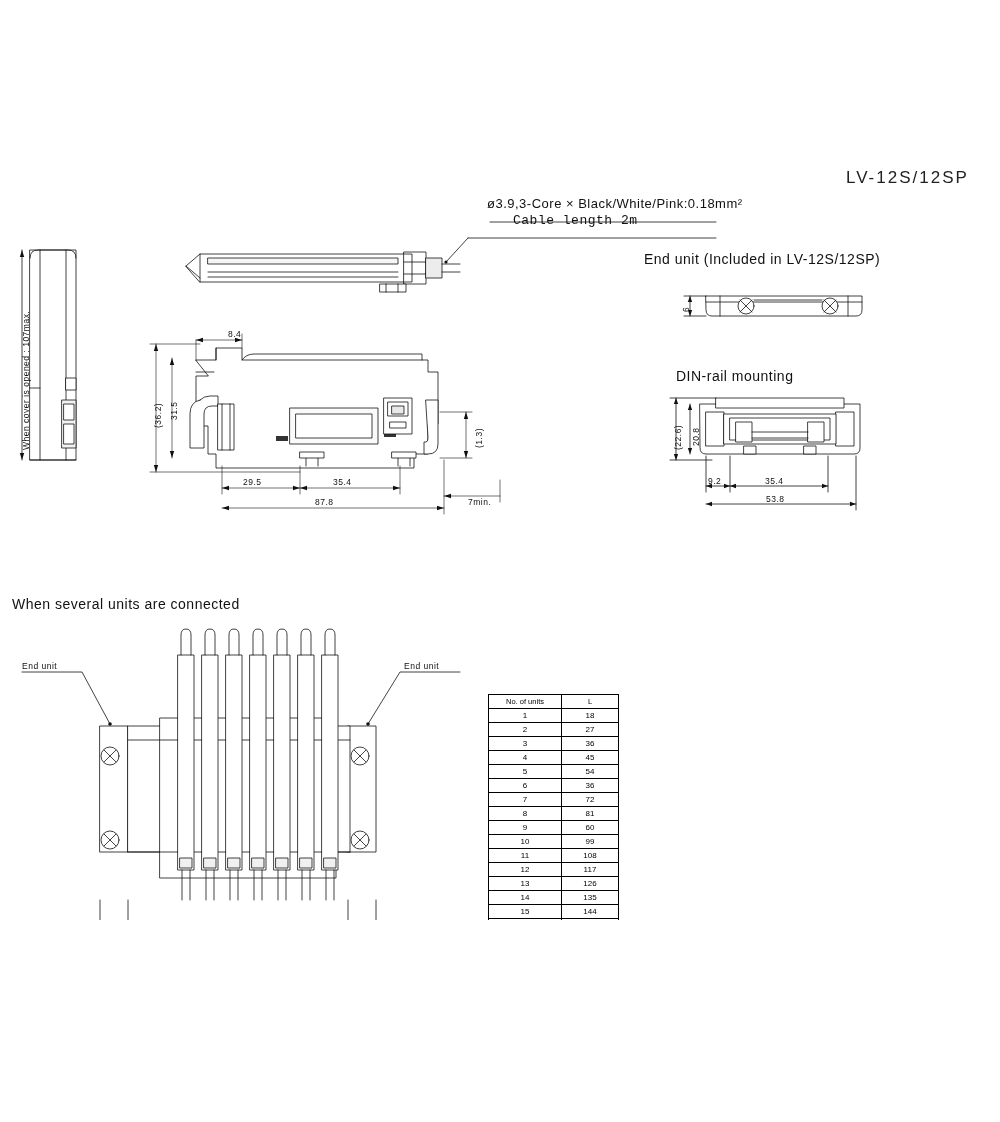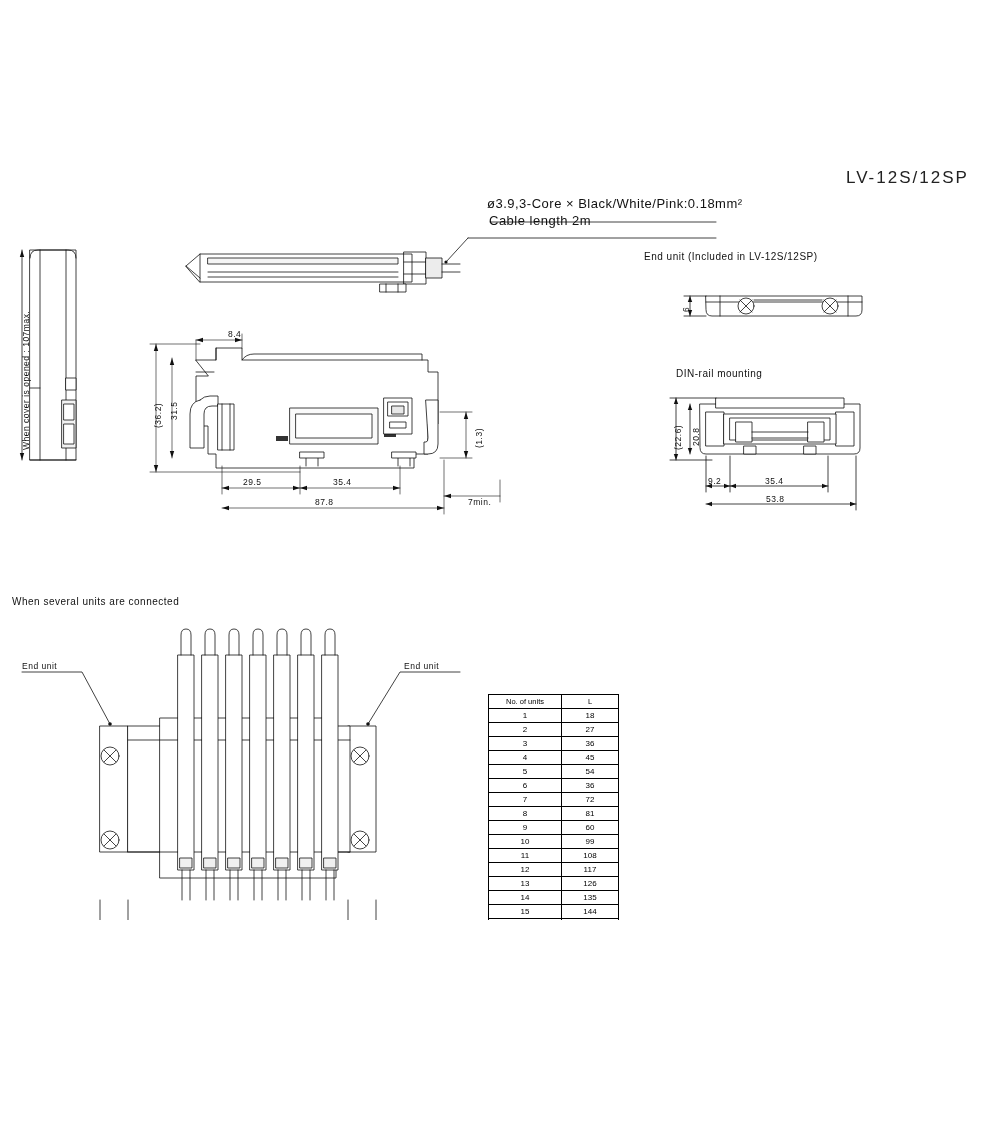--- a/index.html
+++ b/index.html
@@ -1,18 +1,18 @@
 <!DOCTYPE html>
 <html><head>
 <meta charset="utf-8">
 <style>
   html,body{margin:0;padding:0;background:#fff;}
   body{width:1000px;height:1122px;position:relative;font-family:"Liberation Sans",sans-serif;color:#000;}
   .page{position:absolute;left:0;top:0;width:1000px;height:920px;overflow:hidden;}
-  .lbl{position:absolute;font-size:10px;line-height:1.15;white-space:nowrap;color:#111;letter-spacing:.5px;}
+  .lbl{position:absolute;font-size:14px;line-height:1.15;white-space:nowrap;color:#111;letter-spacing:.5px;}
   .lbl.sm{font-size:8.5px;}
   .lbl.tiny{font-size:13px;}
   .title{position:absolute;font-size:17px;letter-spacing:2px;color:#222;white-space:nowrap;}
   .vert{transform-origin:0 0;transform:rotate(-90deg);}
   svg{position:absolute;left:0;top:0;}
   table.units{position:absolute;border-collapse:collapse;font-size:8px;}
   table.units th,table.units td{border:1px solid #000;text-align:center;padding:0 2px;height:13px;line-height:13px;font-weight:normal;}
   table.units th{font-size:7.5px;}
   table.units td.col-n{width:68px;}
   table.units td.col-l{width:52px;}
@@ -282,21 +282,21 @@
         <path d="M376 938 l-6 -2.2 v4.4 z" fill="#111" stroke="none"></path>
         <line x1="376" y1="900" x2="376" y2="944"></line>
       </g>
 
     </g>
   </svg>
 
   <div class="title" style="left:846px;top:168px;">LV-12S/12SP</div>
 
   <div class="lbl tiny" style="left:487px;top:197px;">ø3.9,3-Core × Black/White/Pink:0.18mm²</div>
-  <div class="lbl tiny" style="left:489px;top:214px;">Cable length 2m</div>
+  <div class="lbl tiny" style="left:513px;top:214px;font-family:Liberation Mono, monospace;">Cable length 2m</div>
 
   <div class="lbl" style="left:644px;top:251px;">End unit (Included in LV-12S/12SP)</div>
   <div class="lbl" style="left:676px;top:368px;">DIN-rail mounting</div>
 
   <div class="lbl vert sm" style="left:22px;top:450px;">When cover is opened : 107max.</div>
 
   <div class="lbl" style="left:12px;top:596px;">When several units are connected</div>
   <div class="lbl sm" style="left:22px;top:662px;">End unit</div>
   <div class="lbl sm" style="left:404px;top:662px;">End unit</div>
 

